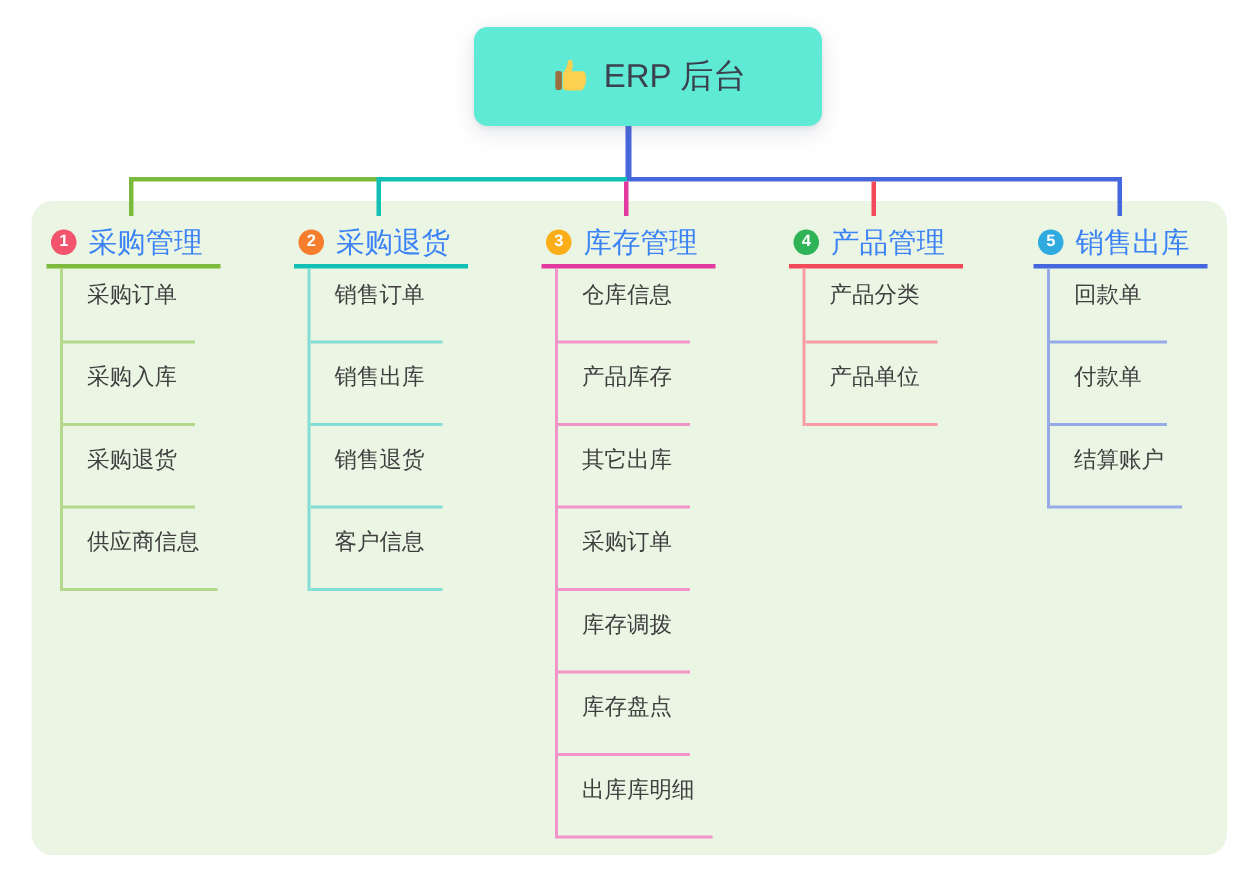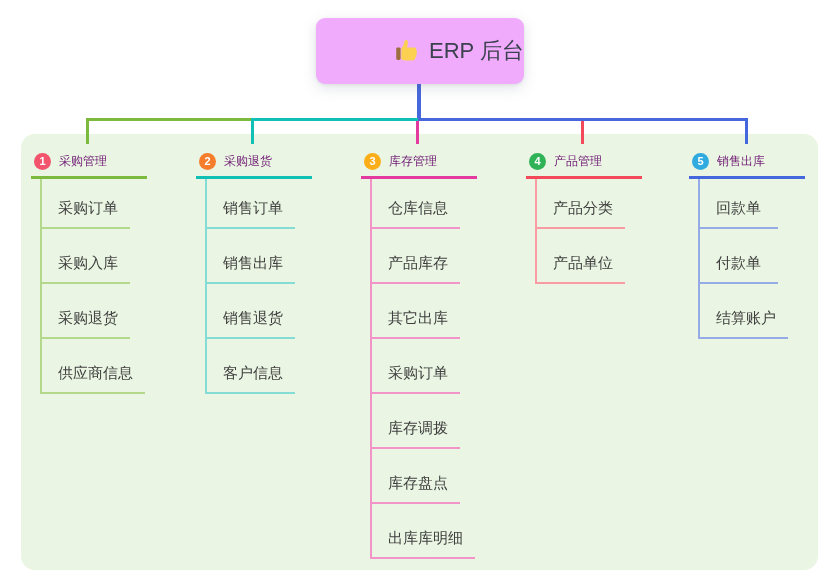--- a/index.html
+++ b/index.html
@@ -2,24 +2,24 @@
 <html><head>
 <meta charset="utf-8">
 <style>
   html,body{margin:0;padding:0;background:#fff;}
   .stage{
     position:relative;width:839px;height:588px;background:#ffffff;overflow:hidden;
     font-family:"Liberation Sans","DejaVu Sans",sans-serif;
   }
   
   .root-node{
-    position:absolute;left:316px;top:18px;width:208px;height:66px;
-    background:#f0abfc;border-radius:9px;
+    position:absolute;left:316px;top:18px;width:232px;height:66px;
+    background:#5eead4;border-radius:9px;
     box-shadow:0 4px 14px rgba(90,100,120,.18),0 1px 3px rgba(90,100,120,.10);
-    display:flex;align-items:center;justify-content:flex-end;gap:10px;
+    display:flex;align-items:center;justify-content:center;gap:10px;
     font-size:22px;color:#3b414e;z-index:3;
   }
   .thumb{display:flex;align-items:center;}
   
   .line{position:absolute;z-index:1;}
   .t-v {left:417px;top:84px;width:4px;height:36px;}
   .t-h1{left:86px;top:118px;width:167px;height:3px;border-top-left-radius:3px;}
   .t-h2{left:253px;top:118px;width:165px;height:3px;}
   .t-h3{left:418px;top:118px;width:330px;height:3px;border-top-right-radius:3px;}
   .drop{position:absolute;width:3px;z-index:2;}
@@ -39,25 +39,25 @@
   .branch-label{
     width:113px;height:29px;display:flex;align-items:center;gap:8px;
     padding-left:3px;border-bottom:3px solid var(--main);box-sizing:content-box;
     cursor:default;
   }
   .num{
     width:17px;height:17px;border-radius:50%;background:var(--circle);
     color:#fff;font-size:11px;font-weight:bold;line-height:17px;text-align:center;
     flex:0 0 17px;
   }
-  .branch-title{font-size:12px;color:#701a75;white-space:nowrap;}
+  .branch-title{font-size:19px;color:#3b82f6;white-space:nowrap;}
   .items{margin-left:9px;border-left:2px solid var(--sub);width:fit-content;}
   .item{
     height:55px;box-sizing:border-box;display:flex;align-items:flex-end;
-    padding:0 12px 9px 16px;border-bottom:2px solid var(--sub);
+    padding:0 12px 21px 16px;border-bottom:2px solid var(--sub);
     font-size:15px;color:#3f3f3f;white-space:nowrap;min-width:78px;width:fit-content;
   }
   .item:first-child{height:50px;}
 </style>
 </head>
 <body>
 
 <div class="stage">
 
   <div class="root-node">

